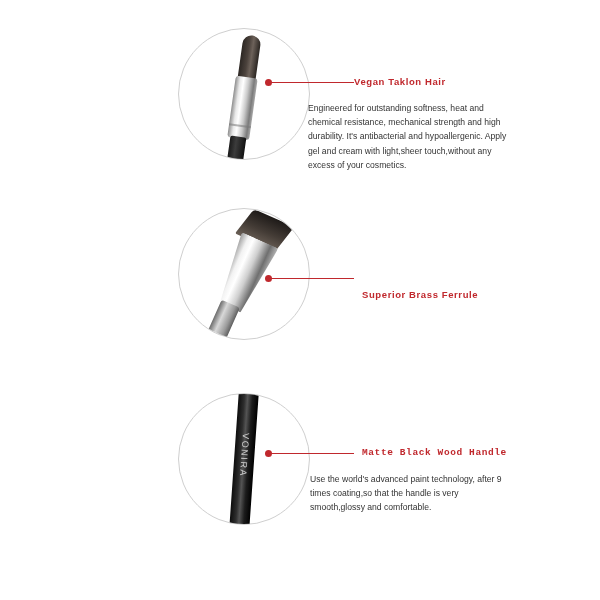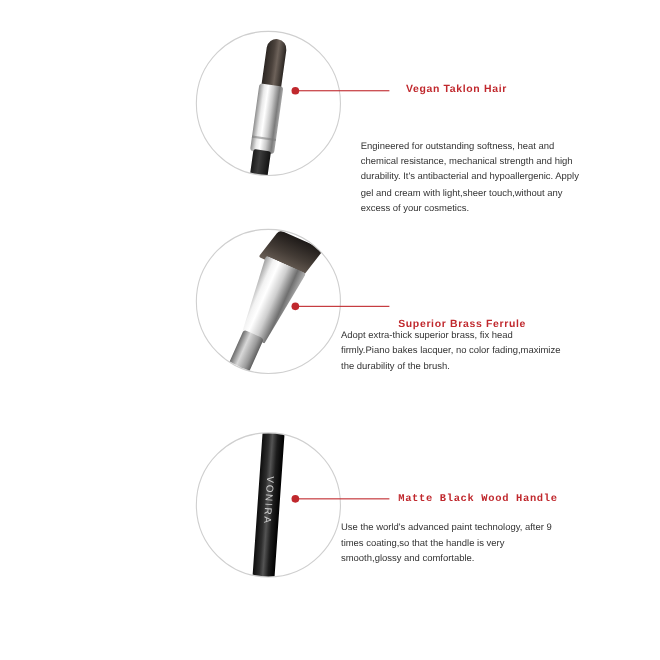--- a/index.html
+++ b/index.html
@@ -186,39 +186,38 @@
     <div class="brush1-wrap">
       <div class="brush1-tip"></div>
       <div class="brush1-ferrule"></div>
       <div class="brush1-handle"></div>
     </div>
   </div>
 
   <div class="connector" style="left:268px;top:64px;width:86px;"></div>
   <div class="connector-dot" style="left:265px;top:61px;"></div>
 
-  <div class="feature-title" style="left:369px;top:58px;">Vegan Taklon Hair</div>
-  <div class="feature-body" style="left:328px;top:83px;margin-top:24px;">Engineered for outstanding softness, heat and chemical resistance, mechanical strength and high durability. It's antibacterial and hypoallergenic. Apply gel and cream with light,sheer touch,without any excess of your cosmetics.</div>
+  <div class="feature-title" style="left:354px;top:58px;">Vegan Taklon Hair</div>
+  <div class="feature-body" style="left:308px;top:83px;">Engineered for outstanding softness, heat and chemical resistance, mechanical strength and high durability. It's antibacterial and hypoallergenic. Apply gel and cream with light,sheer touch,without any excess of your cosmetics.</div>
 </div>
 
 <div class="feature-block" style="top:200px;height:170px;">
 
   <div class="circle" style="left:178px;top:8px;">
     <div class="brush2-wrap">
       <div class="brush2-tip"></div>
       <div class="brush2-ferrule"></div>
       <div class="brush2-handle"></div>
     </div>
   </div>
 
   <div class="connector" style="left:268px;top:78px;width:86px;"></div>
   <div class="connector-dot" style="left:265px;top:75px;"></div>
 
   <div class="feature-title" style="left:362px;top:89px;">Superior Brass Ferrule</div>
-  <div class="feature-body" style="left:310px;top:97px;">Adopt extra-thick superior brass, fix head firmly.Piano bakes lacquer, no color fading,maximize the durability of the brush.</div>
 </div>
 
 <div class="feature-block" style="top:385px;height:170px;">
 
   <div class="circle" style="left:178px;top:8px;">
     <div class="brush3-wrap">
       <div class="brush3-handle"></div>
       <div class="brush3-brand">VONIRA</div>
     </div>
   </div>

